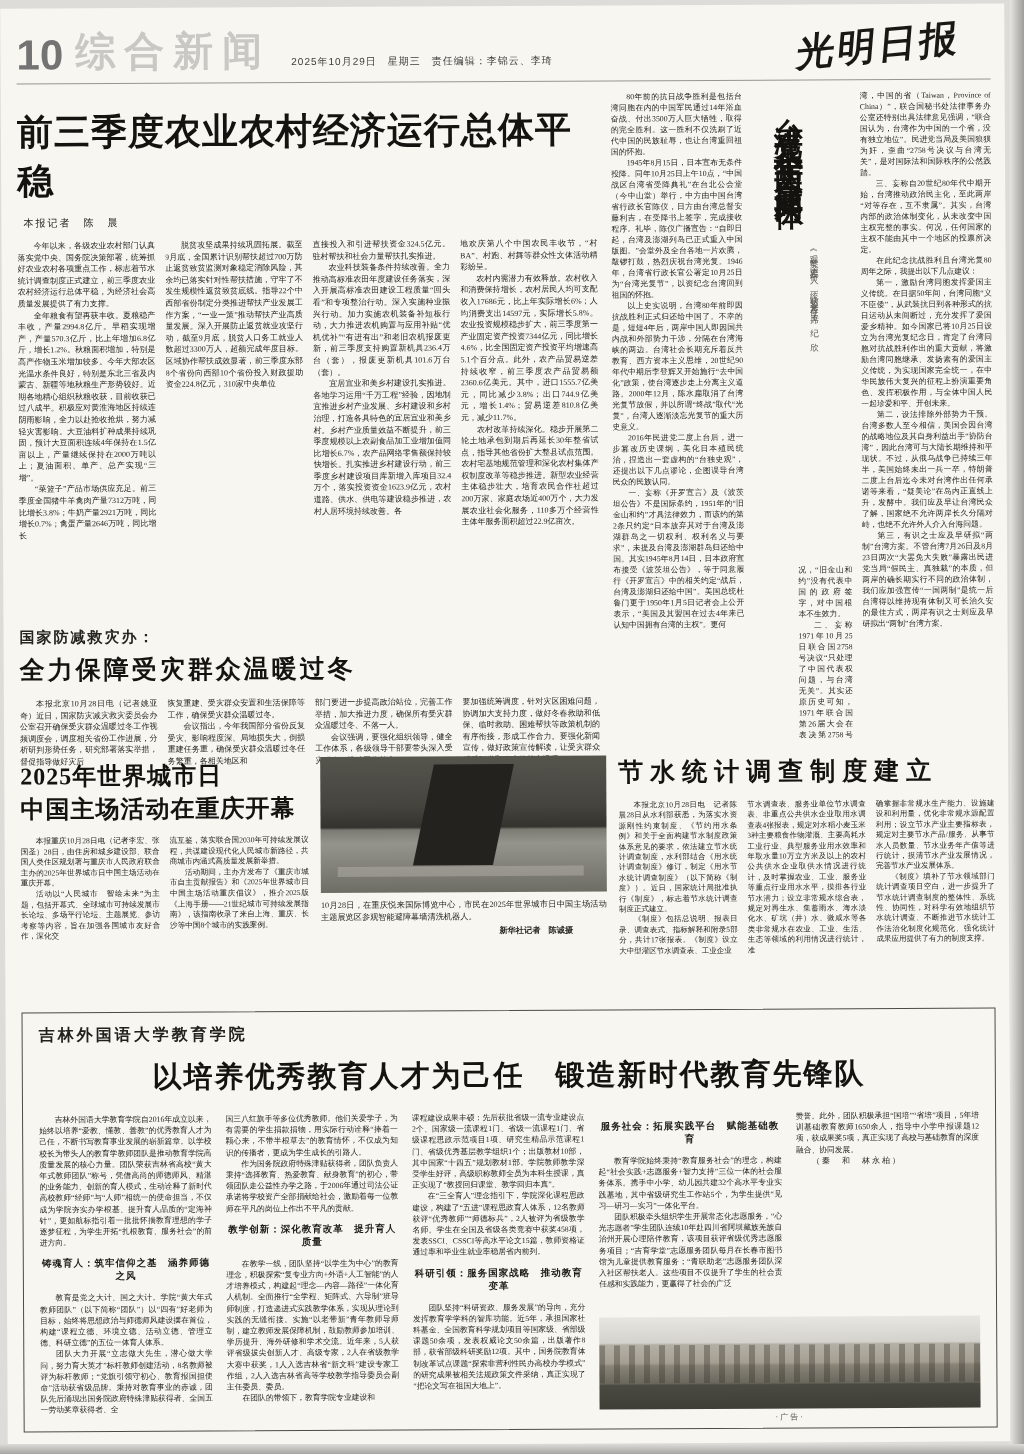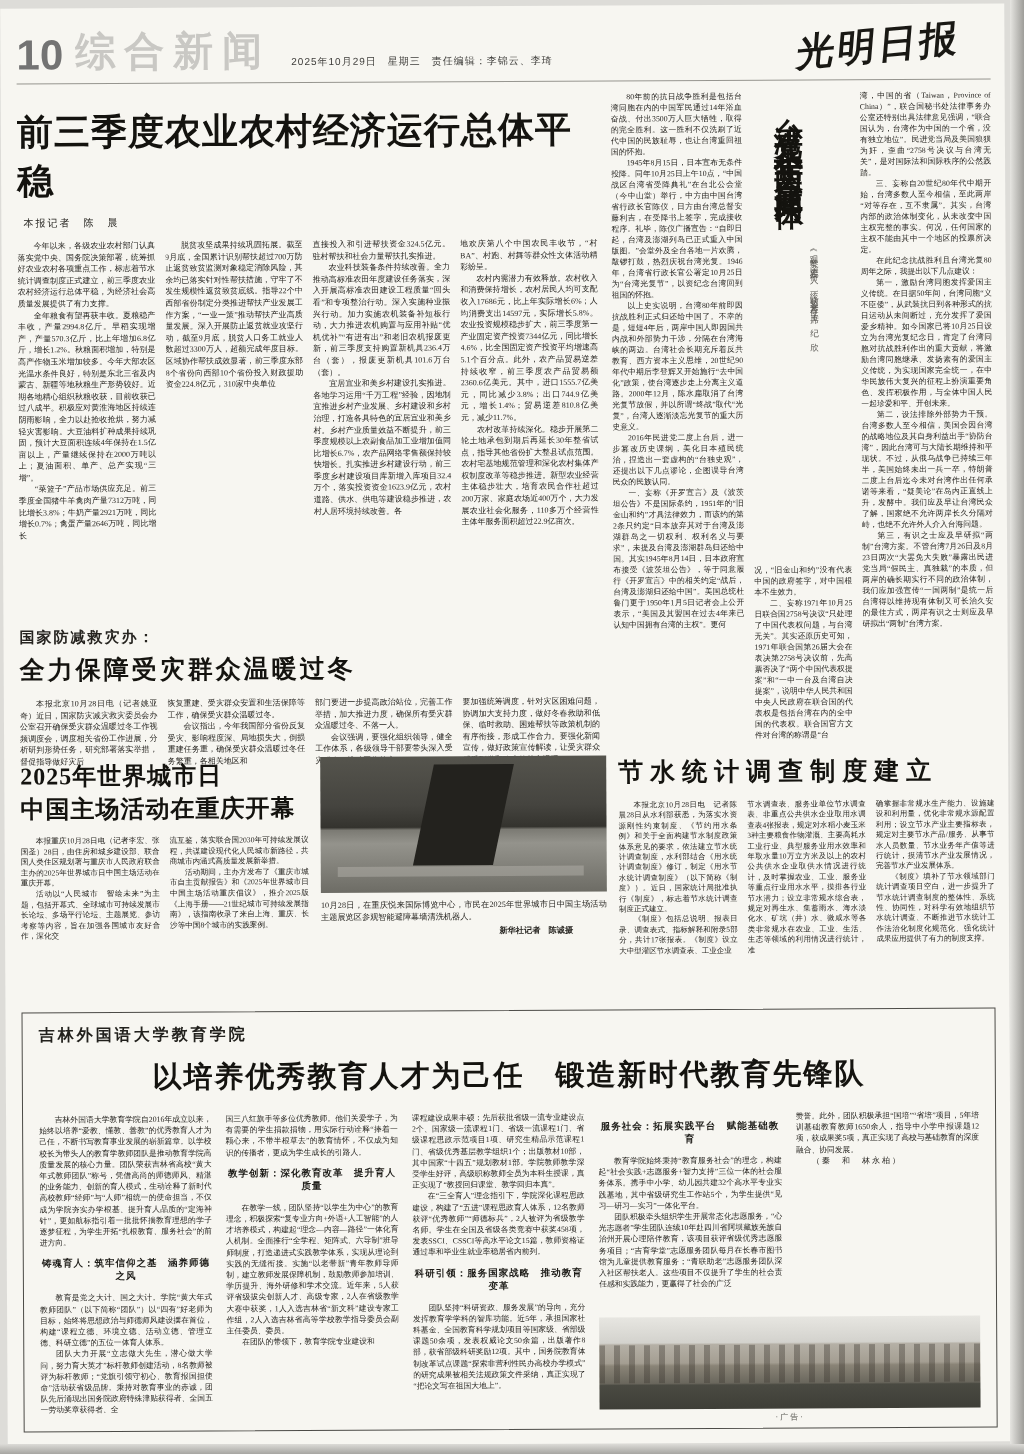--- a/index.html
+++ b/index.html
@@ -47,21 +47,21 @@
   .relief-cols{height:104px;font-size:8px;line-height:11.5px;}
   
   .taiwan{flex:1;display:flex;gap:10px;font-size:7.8px;line-height:11px;}
   .t-col{width:131px;flex:none;}
   .t-mid{flex:1;display:flex;flex-direction:column;}
   .t-hd{height:474px;display:flex;justify-content:center;}
   .t-title{writing-mode:vertical-rl;font-size:29px;font-weight:bold;
     letter-spacing:6px;color:#14130f;margin:4px 0 0;}
   .t-by{writing-mode:vertical-rl;font-size:8.5px;color:#54524e;
     margin-top:155px;margin-left:14px;letter-spacing:3px;}
-  .t-rest{flex:1;overflow:hidden;}
+  .t-rest{flex:1;overflow:hidden;margin-left:44px;}
   
   .band{display:flex;gap:12px;margin-top:16px;height:238px;}
   .city{width:288px;flex:none;}
   .c-head{font-size:24px;font-weight:bold;letter-spacing:1px;line-height:33px;margin:2px 0 10px;color:#14130f;}
   .city-cols{height:158px;font-size:7.6px;line-height:10.6px;}
   .fig{width:286px;flex:none;}
   .photo1{height:136px;position:relative;overflow:hidden;
     background:linear-gradient(180deg,#55544d 0%,#45443f 36%,#34332e 52%,#7b7a73 54%,#94938c 64%,#6d6c65 100%);}
   .photo1::before{content:"";position:absolute;left:36%;top:6%;width:28%;height:74%;
     background:#23221e;transform:skewX(-12deg);}
@@ -167,21 +167,21 @@
           <h2 class="t-title">台湾光复八十年与两岸命运共同体</h2>
           <div class="t-by">《观察》杂志发行人、统一联盟党首任主席　纪　欣</div>
         </div>
         <div class="t-rest col">
             <p class="cont">况，“旧金山和约”没有代表中国的政府签字，对中国根本不生效力。</p>
             <p>二、妄称1971年10月25日联合国2758号决议“只处理了中国代表权问题，与台湾无关”。其实还原历史可知，1971年联合国第26届大会在表决第2758号决议前，先高票否决了“两个中国代表权提案”和“一中一台及台湾自决提案”，说明中华人民共和国中央人民政府在联合国的代表权是包括台湾在内的全中国的代表权。联合国官方文件对台湾的称谓是“台</p>
           </div>
       </div>
       <div class="t-col col">
           <p class="cont">湾，中国的省（Taiwan，Province of China）”，联合国秘书处法律事务办公室还特别出具法律意见强调，“联合国认为，台湾作为中国的一个省，没有独立地位”。民进党当局及美国狼狈为奸，歪曲“2758号决议与台湾无关”，是对国际法和国际秩序的公然践踏。</p>
-          <p>三、妄称自20世纪80年代中期开始，台湾多数人至今相信，至此两岸“对等存在，互不隶属”。其实，台湾内部的政治体制变化，从未改变中国主权完整的事实。何况，任何国家的主权不能由其中一个地区的投票所决定。</p>
+          <p>三、妄称自20世纪80年代中期开始，台湾推动政治民主化，至此两岸“对等存在，互不隶属”。其实，台湾内部的政治体制变化，从未改变中国主权完整的事实。何况，任何国家的主权不能由其中一个地区的投票所决定。</p>
           <p>在此纪念抗战胜利且台湾光复80周年之际，我提出以下几点建议：</p>
           <p>第一，激励台湾同胞发挥爱国主义传统。在日据50年间，台湾同胞“义不臣倭”，从武装抗日到各种形式的抗日运动从未间断过，充分发挥了爱国爱乡精神。如今国家已将10月25日设立为台湾光复纪念日，肯定了台湾同胞对抗战胜利作出的重大贡献，将激励台湾同胞继承、发扬素有的爱国主义传统，为实现国家完全统一，在中华民族伟大复兴的征程上扮演重要角色、发挥积极作用，与全体中国人民一起珍爱和平、开创未来。</p>
           <p>第二，设法排除外部势力干预。台湾多数人至今相信，美国会因台湾的战略地位及其自身利益出手“协防台湾”，因此台湾可与大陆长期维持和平现状。不过，从俄乌战争已持续三年半，美国始终未出一兵一卒，特朗普二度上台后迄今未对台湾作出任何承诺等来看，“疑美论”在岛内正直线上升，发酵中。我们应及早让台湾民众了解，国家绝不允许两岸长久分隔对峙，也绝不允许外人介入台海问题。</p>
           <p>第三，有识之士应及早研拟“两制”台湾方案。不管台湾7月26日及8月23日两次“大罢免大失败”暴露出民进党当局“假民主、真独裁”的本质，但两岸的确长期实行不同的政治体制，我们应加强宣传“一国两制”是统一后台湾得以维持现有体制又可长治久安的最佳方式，两岸有识之士则应及早研拟出“两制”台湾方案。</p>
         </div>
     </article>
   </section>
 
   <section class="band">
 
@@ -234,20 +234,21 @@
     <div class="ad-body">
       <div class="ad-l bt">
         <div class="col">
             <p>吉林外国语大学教育学院自2016年成立以来，始终以培养“爱教、懂教、善教”的优秀教育人才为己任，不断书写教育事业发展的崭新篇章。以学校校长为带头人的教育学教师团队是推动教育学院高质量发展的核心力量。团队荣获吉林省高校“黄大年式教师团队”称号，凭借高尚的师德师风、精湛的业务能力、创新的育人模式，生动诠释了新时代高校教师“经师”与“人师”相统一的使命担当，不仅成为学院夯实办学根基、提升育人品质的“定海神针”，更如航标指引着一批批怀揣教育理想的学子逐梦征程，为学生开拓“扎根教育、服务社会”的前进方向。</p>
             <h4 class="sub">铸魂育人：筑牢信仰之基　涵养师德之风</h4>
             <p>教育是党之大计、国之大计。学院“黄大年式教师团队”（以下简称“团队”）以“四有”好老师为目标，始终将思想政治与师德师风建设摆在首位，构建“课程立德、环境立德、活动立德、管理立德、科研立德”的五位一体育人体系。</p>
             <p>团队大力开展“立志做大先生，潜心做大学问，努力育大英才”标杆教师创建活动，8名教师被评为标杆教师；“党旗引领守初心、教育报国担使命”活动获省级品牌。秉持对教育事业的赤诚，团队先后涌现出国务院政府特殊津贴获得者、全国五一劳动奖章获得者、全</p>
           </div>
         <div class="col">
             <p class="cont">国三八红旗手等多位优秀教师。他们关爱学子，为有需要的学生捐款捐物，用实际行动诠释“捧着一颗心来，不带半根草去”的教育情怀，不仅成为知识的传播者，更成为学生成长的引路人。</p>
+            <p>作为国务院政府特殊津贴获得者，团队负责人秉持“选择教育、热爱教育、献身教育”的初心，带领团队走公益性办学之路，于2006年通过司法公证承诺将学校资产全部捐献给社会，激励着每一位教师在平凡的岗位上作出不平凡的贡献。</p>
             <h4 class="sub">教学创新：深化教育改革　提升育人质量</h4>
             <p>在教学一线，团队坚持“以学生为中心”的教育理念，积极探索“复专业方向+外语+人工智能”的人才培养模式，构建起“理念—内容—路径”一体化育人机制。全面推行“全学程、矩阵式、六导制”班导师制度，打造递进式实践教学体系，实现从理论到实践的无缝衔接。实施“以老带新”青年教师导师制，建立教师发展保障机制，鼓励教师参加培训、学历提升、海外研修和学术交流。近年来，5人获评省级拔尖创新人才、高级专家，2人在省级教学大赛中获奖，1人入选吉林省“新文科”建设专家工作组，2人入选吉林省高等学校教学指导委员会副主任委员、委员。</p>
             <p>在团队的带领下，教育学院专业建设和</p>
           </div>
         <div class="col">
             <p class="cont">课程建设成果丰硕：先后获批省级一流专业建设点2个、国家级一流课程1门、省级一流课程1门、省级课程思政示范项目1项、研究生精品示范课程1门、省级优秀基层教学组织1个；出版教材10部，其中国家“十四五”规划教材1部。学院教师教学深受学生好评，高级职称教师全员为本科生授课，真正实现了“教授回归课堂、教学回归本真”。</p>
             <p>在“三全育人”理念指引下，学院深化课程思政建设，构建了“五进”课程思政育人体系，12名教师获评“优秀教师”“师德标兵”，2人被评为省级教学名师。学生在全国及省级各类竞赛中获奖458项，发表SSCI、CSSCI等高水平论文15篇，教师资格证通过率和毕业生就业率稳居省内前列。</p>
             <h4 class="sub">科研引领：服务国家战略　推动教育变革</h4>
             <p>团队坚持“科研资政、服务发展”的导向，充分发挥教育学学科的智库功能。近5年，承担国家社科基金、全国教育科学规划项目等国家级、省部级课题50余项，发表权威论文50余篇，出版著作8部，获省部级科研奖励12项。其中，国务院教育体制改革试点课题“探索非营利性民办高校办学模式”的研究成果被相关法规政策文件采纳，真正实现了“把论文写在祖国大地上”。</p>
           </div>

